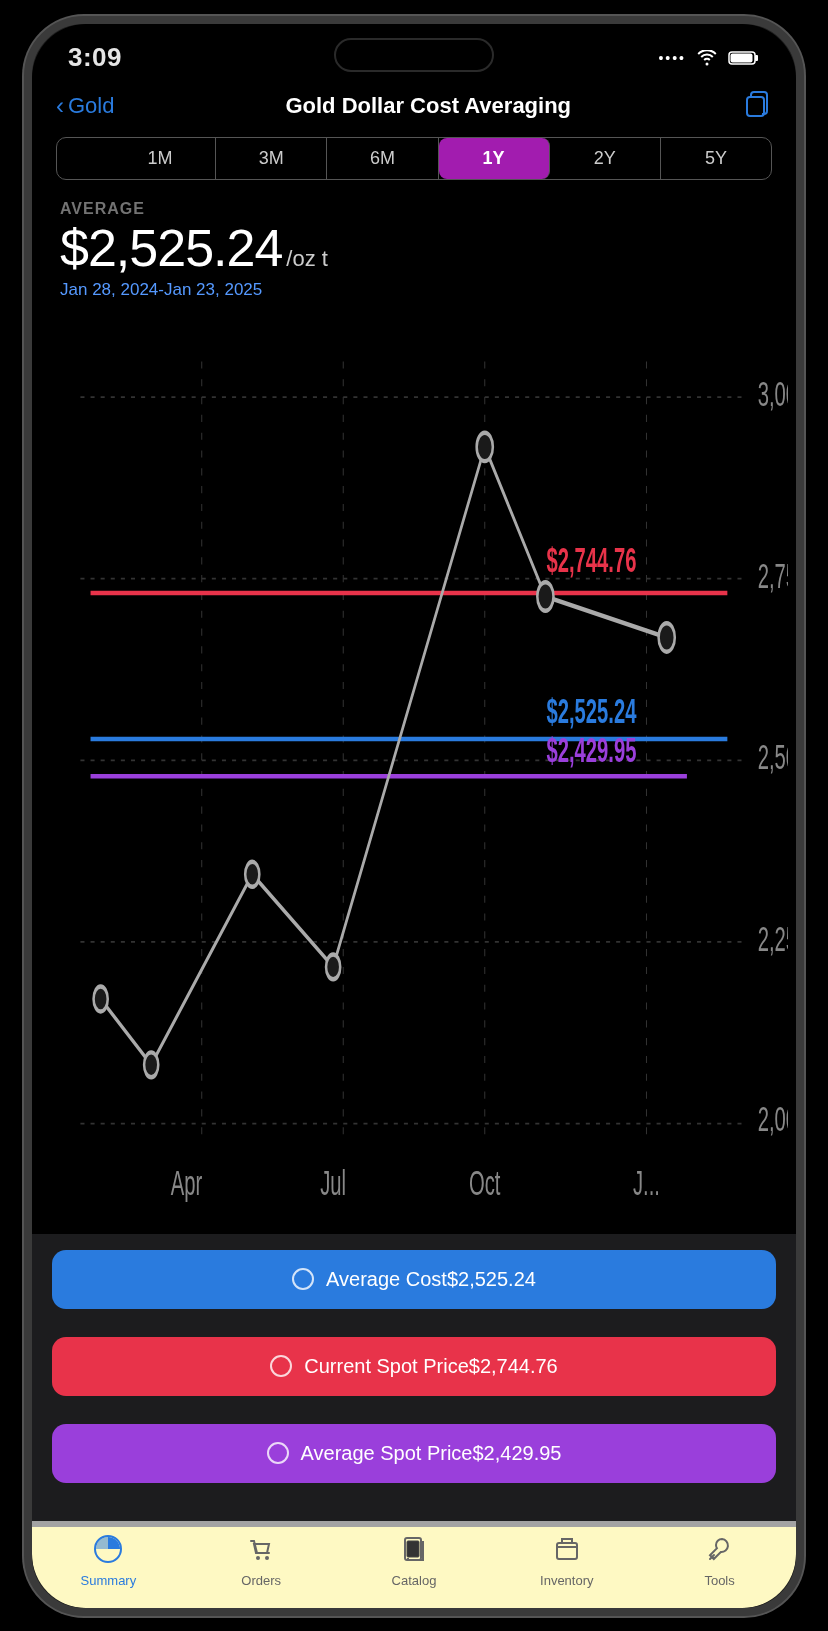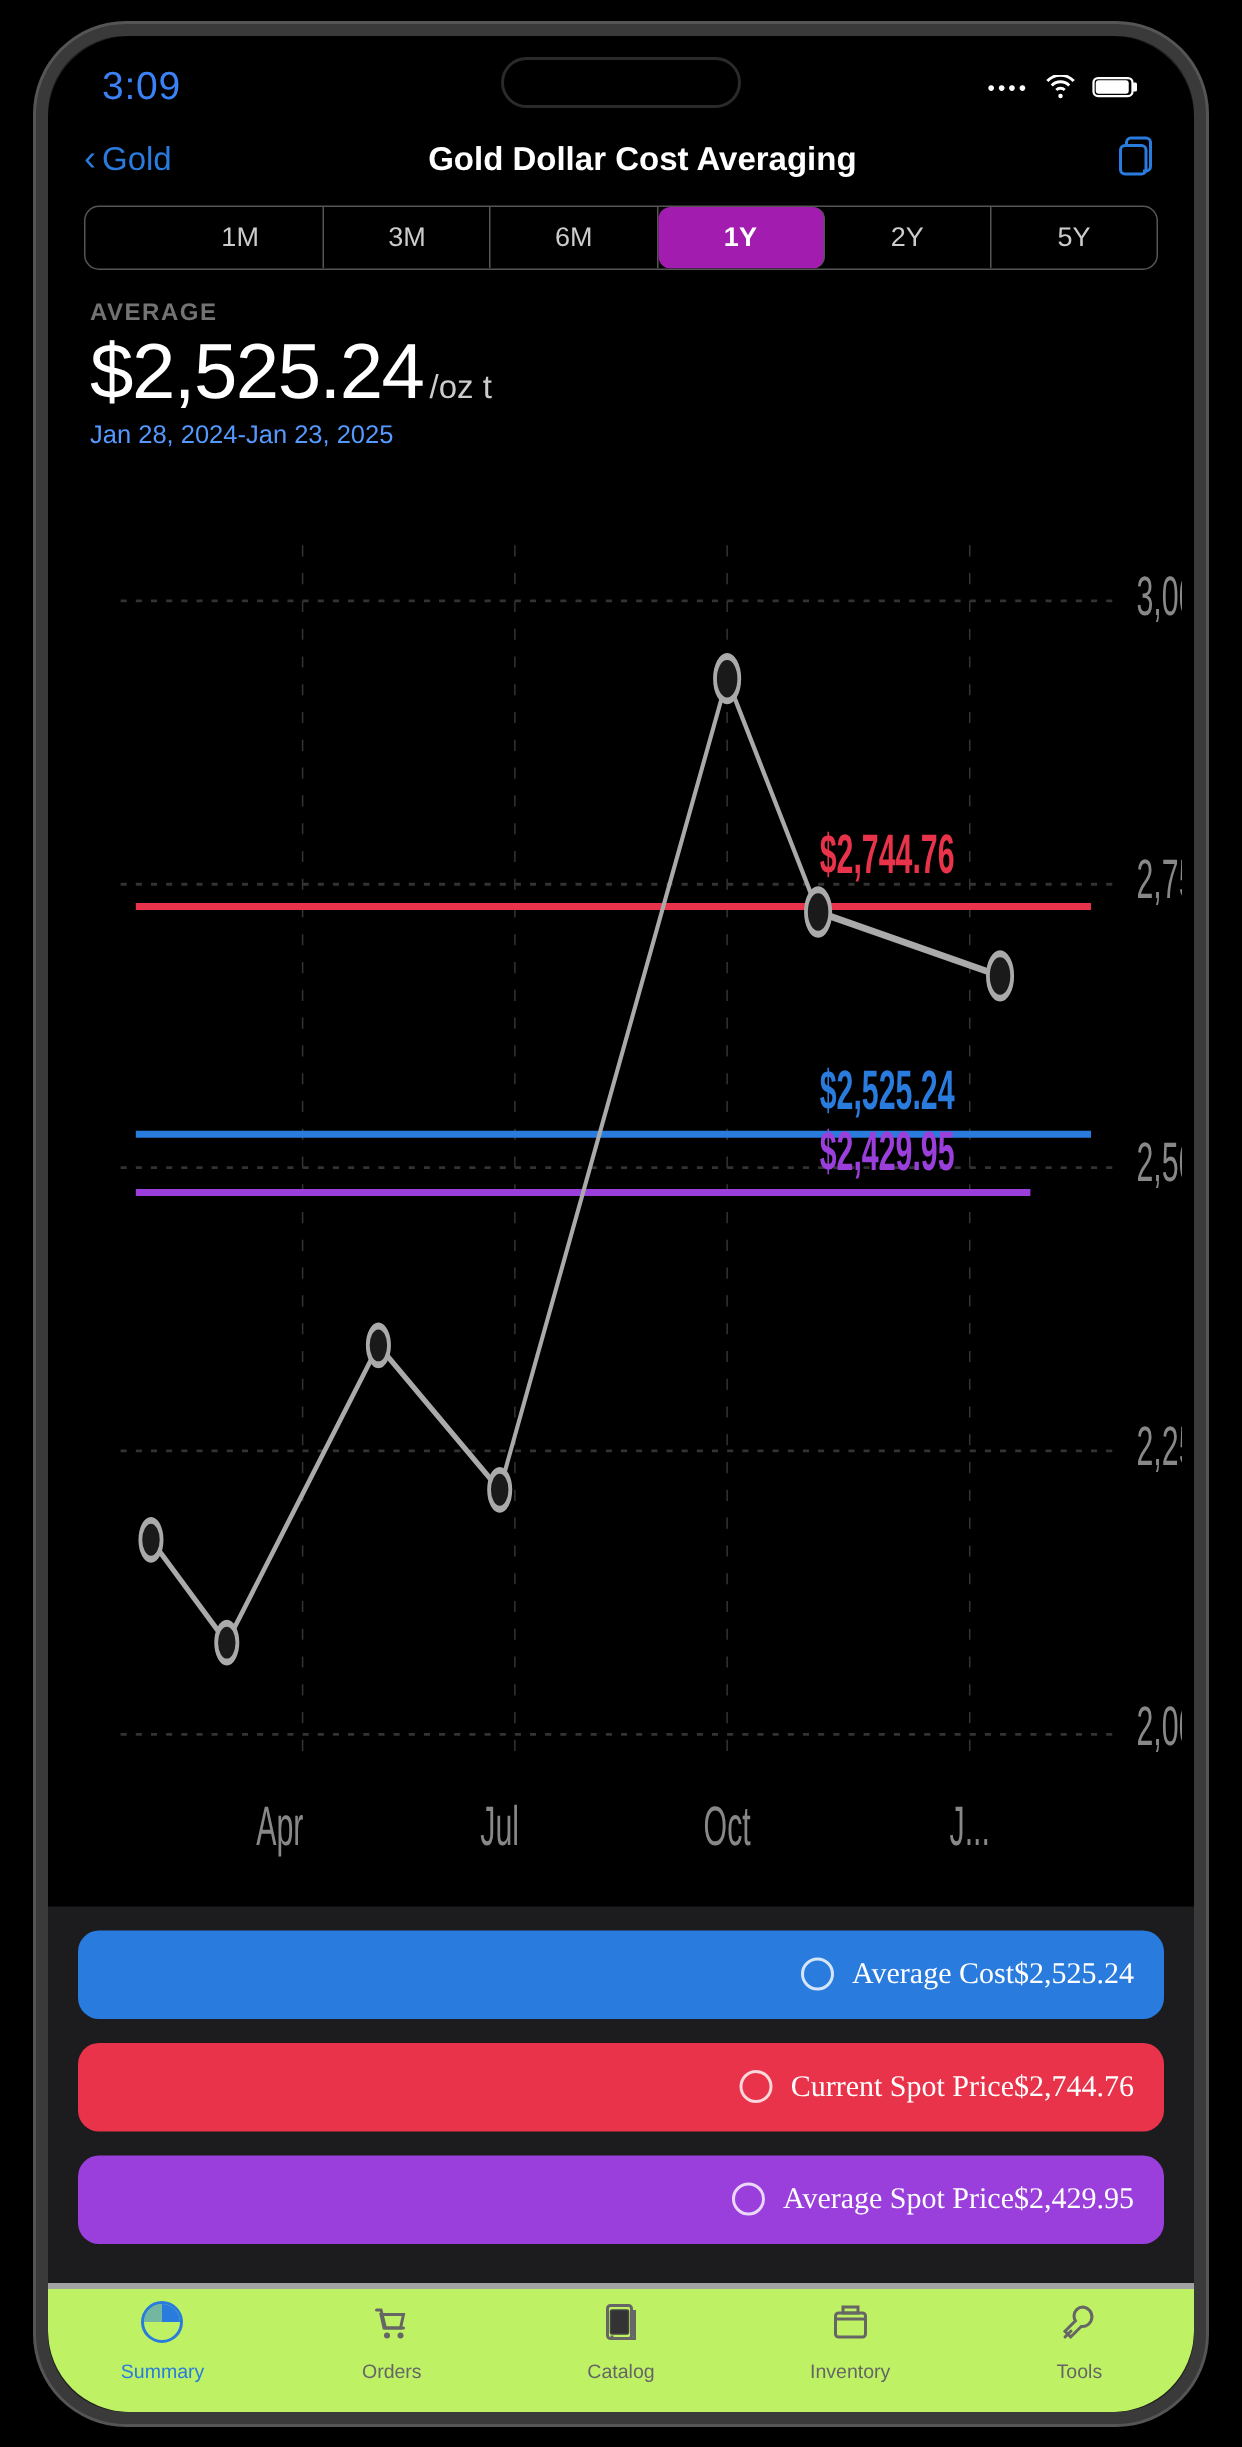--- a/index.html
+++ b/index.html
@@ -40,22 +40,22 @@
       display: flex;
       justify-content: space-between;
       align-items: center;
       padding: 14px 36px 0;
       height: 54px;
       flex-shrink: 0;
     }
 
     .status-time {
       font-size: 26px;
-      font-weight: 400;
-      color: #3b82f6;
+      font-weight: 700;
+      color: #e5e5e5;
       letter-spacing: 0.5px;
     }
 
     .status-icons {
       display: flex;
       align-items: center;
       gap: 10px;
     }
 
     
@@ -201,25 +201,24 @@
     
     .bottom-section {
       background: #1c1c1e;
       padding: 16px 20px 10px;
       flex-shrink: 0;
     }
 
     .legend-card {
       display: flex;
       align-items: center;
-      justify-content: flex-end;
+      justify-content: center;
       padding: 18px 20px;
       border-radius: 14px;
-      margin-bottom: 16px;
-      font-family: Liberation Serif, serif;
+      margin-bottom: 28px;
     }
 
     .legend-card-left {
       display: flex;
       align-items: center;
       gap: 12px;
     }
 
     .legend-circle {
       width: 22px;
@@ -241,22 +240,22 @@
       color: #fff;
     }
 
     .card-blue { background: #2a7bde; }
     .card-red { background: #e8334a; }
     .card-purple { background: #9a3fdb; }
 
     
     .tab-bar {
       display: flex;
-      background: #bef264;
-      border-top: 4px solid #a3a3a3;
+      background: #fef9c3;
+      border-top: 6px solid #a3a3a3;
       padding: 8px 0 20px;
       flex-shrink: 0;
     }
 
     .tab-item {
       flex: 1;
       display: flex;
       flex-direction: column;
       align-items: center;
       gap: 4px;

